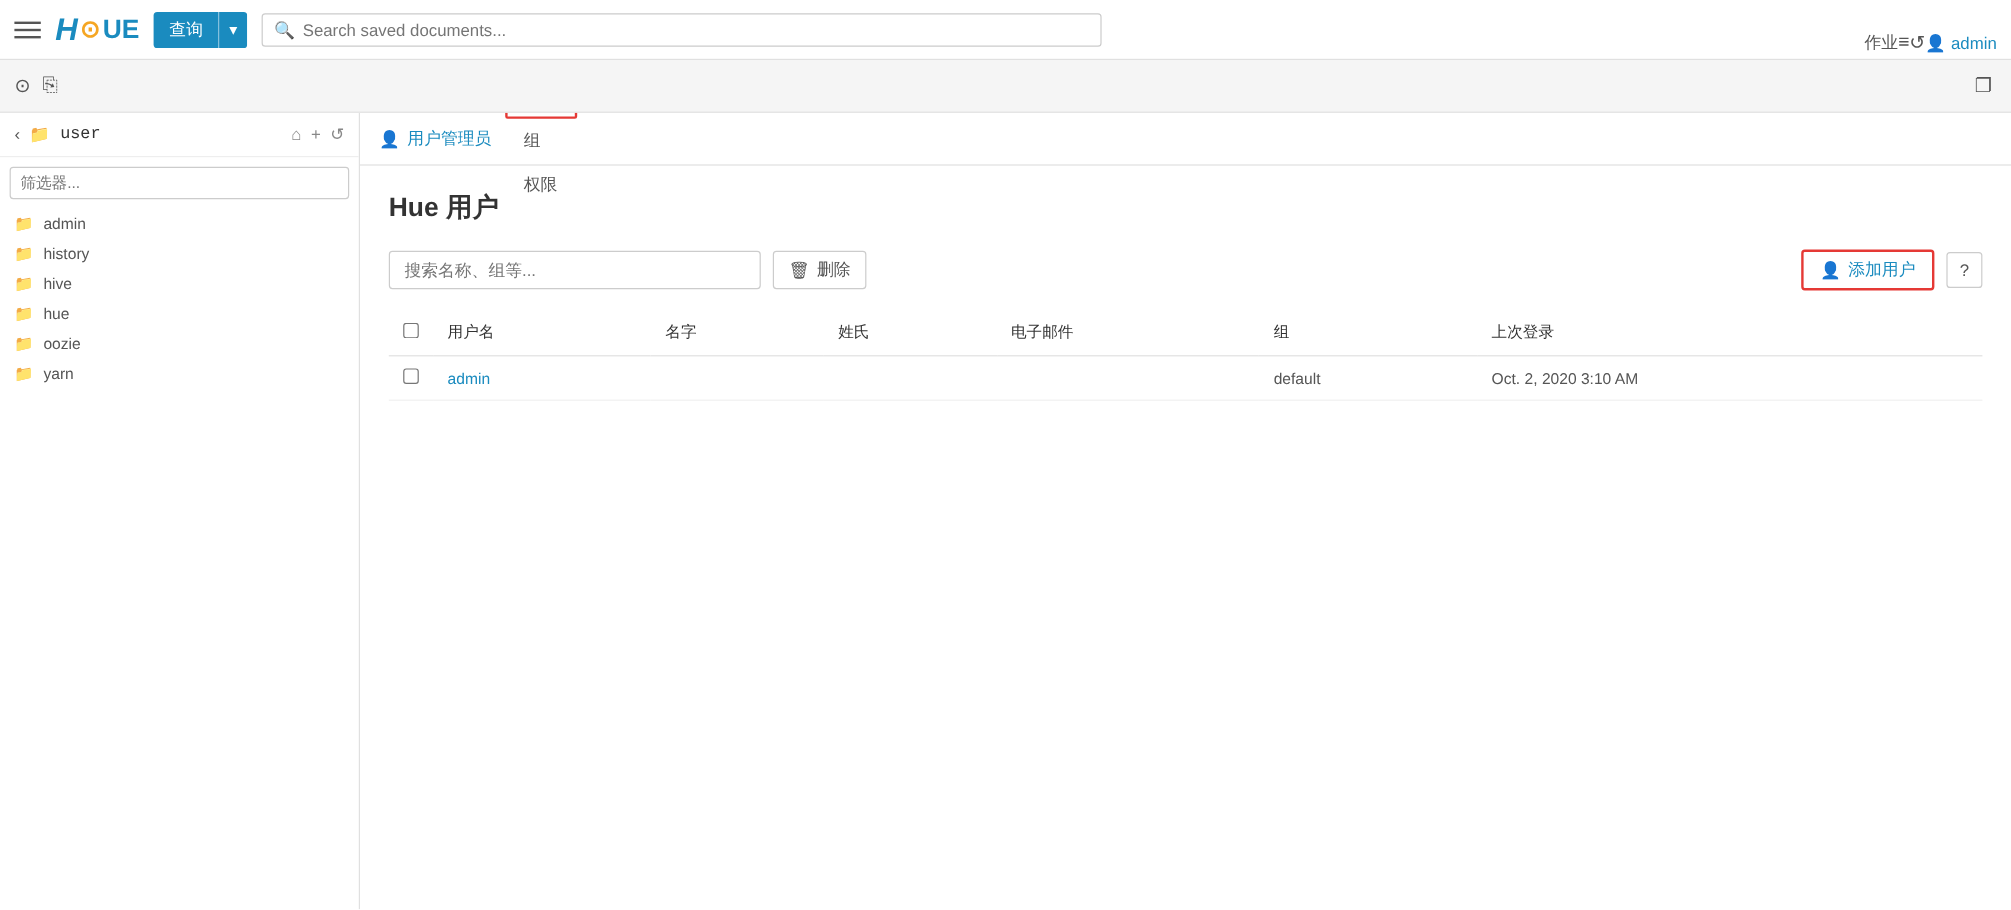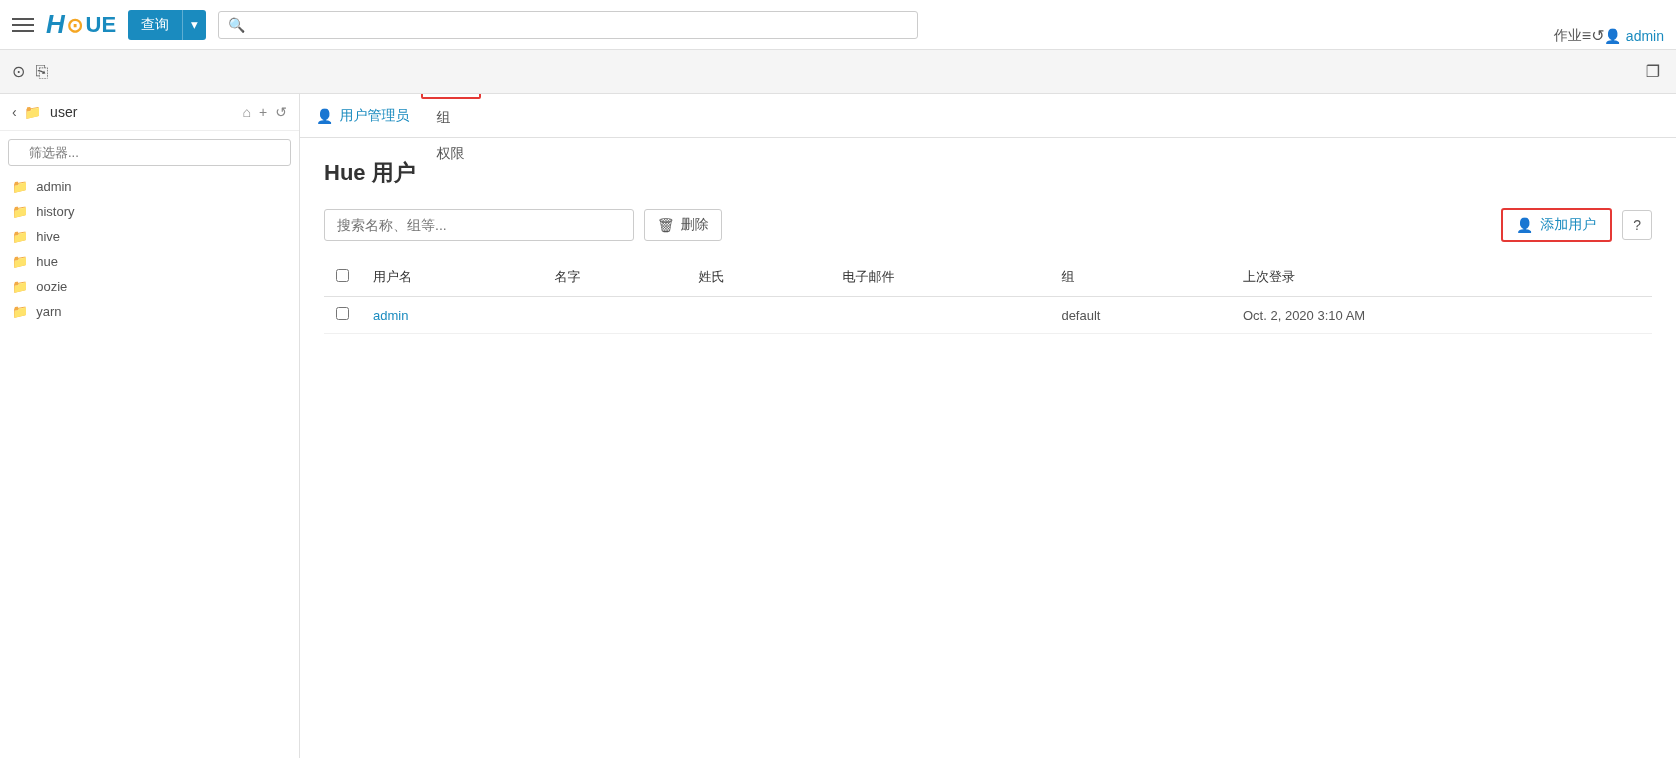--- a/index.html
+++ b/index.html
@@ -49,26 +49,26 @@
     .sidebar {
       width: 300px; border-right: 1px solid #e0e0e0; display: flex; flex-direction: column;
       flex-shrink: 0; overflow-y: auto; background: #fff;
     }
     .sidebar-header {
       display: flex; align-items: center; padding: 10px 12px; gap: 8px;
       border-bottom: 1px solid #eee;
     }
     .sidebar-header .back-arrow { cursor: pointer; color: #555; }
     .sidebar-header .folder-icon { color: #888; }
-    .sidebar-header .folder-name { font-size: 14px; color: #333; font-weight: 500; }
+    .sidebar-header .folder-name { font-size: 14px; color: #333; font-weight: 500; font-family: Liberation Mono, monospace; }
     .sidebar-header .sidebar-actions { margin-left: auto; display: flex; gap: 8px; color: #888; }
     .sidebar-header .sidebar-actions span { cursor: pointer; }
     .sidebar-filter input {
       width: calc(100% - 16px); margin: 8px; border: 1px solid #ccc;
-      border-radius: 3px; padding: 5px 20px; font-size: 13px; color: #999; outline: none;
+      border-radius: 3px; padding: 5px 8px; font-size: 13px; color: #999; outline: none;
     }
     .sidebar-item {
       display: flex; align-items: center; padding: 5px 12px; gap: 8px;
       cursor: pointer; font-size: 13px; color: #555;
     }
 
     
     .content { flex: 1; display: flex; flex-direction: column; overflow: hidden; }
 
     
@@ -151,20 +151,21 @@
     <span style="font-style:italic; color:#1a8bbf; font-size:26px; font-weight:900;">H</span>
     <span style="color:#f5a623; font-size:20px;">⊙</span>
     <span style="font-size:22px; font-weight:700;">UE</span>
   </div>
   <div style="display:flex;">
     <button class="query-btn">查询</button>
     <button class="query-dropdown">▾</button>
   </div>
   <div class="search-bar">
     <span>🔍</span>
+    <input type="text" placeholder="Search saved documents..." style="">
   </div>
   <div class="nav-right">
     <span class="jobs-label">作业</span>
     <span class="icon-btn">≡</span>
     <span class="icon-btn">↺</span>
     <span class="admin-link">👤 <span>admin</span></span>
   </div>
 </div>
 
 <div class="second-nav">

